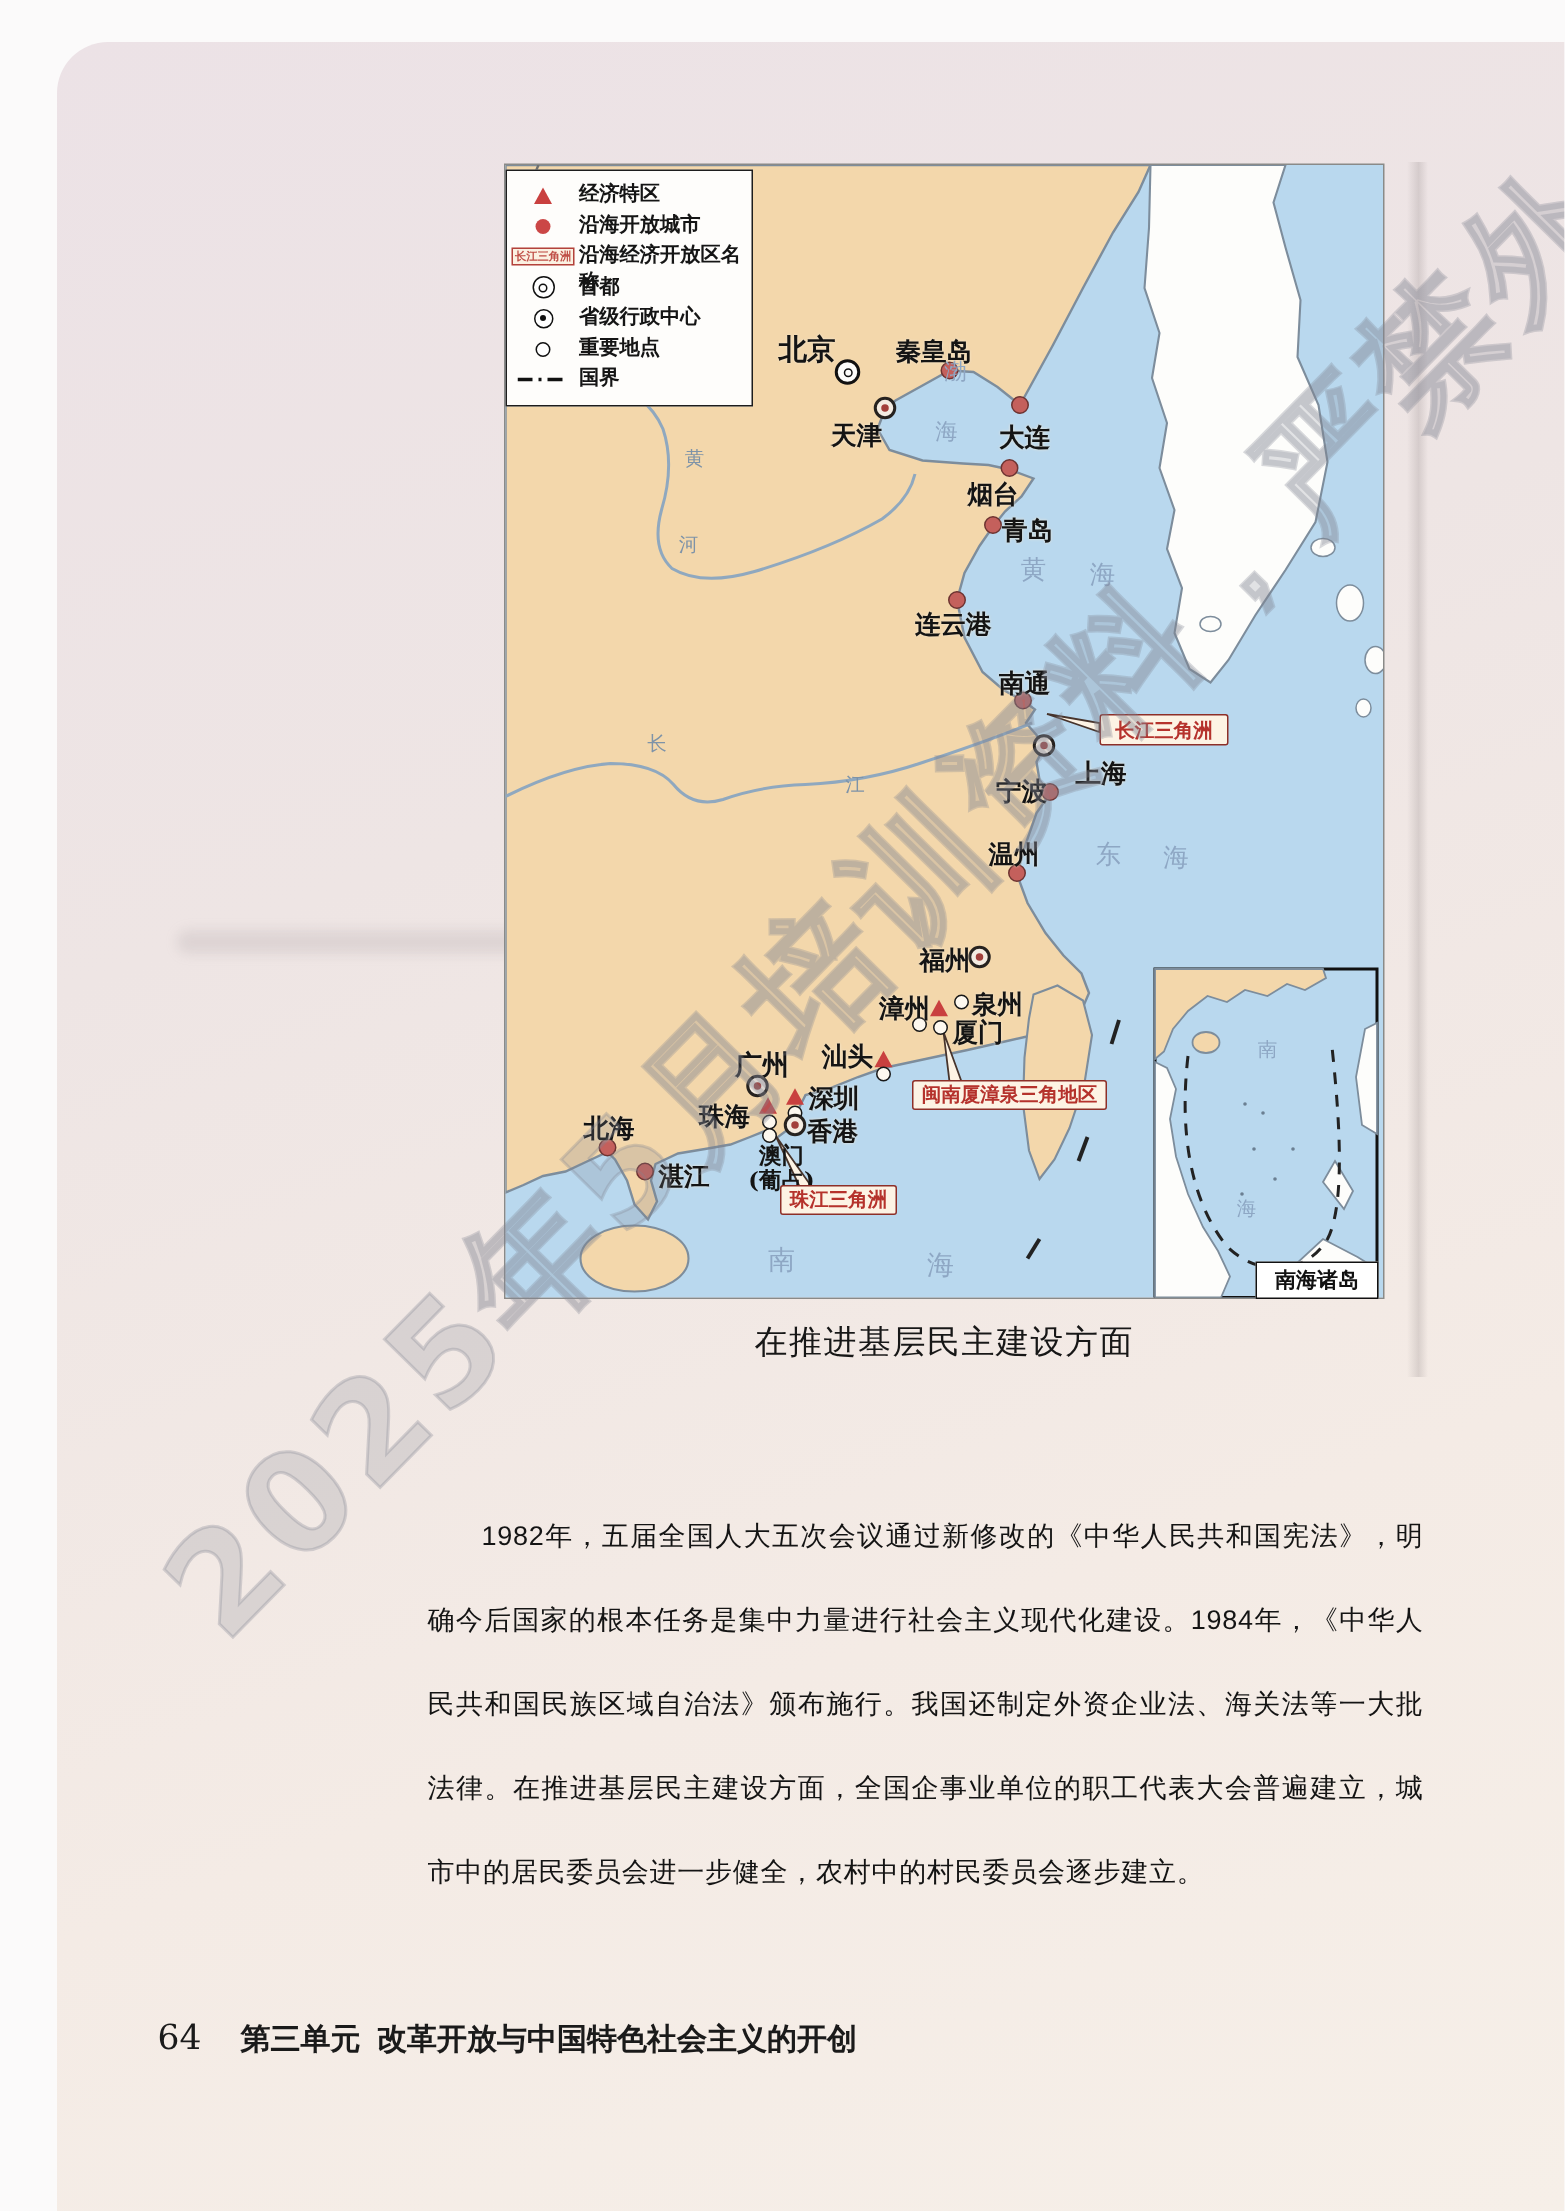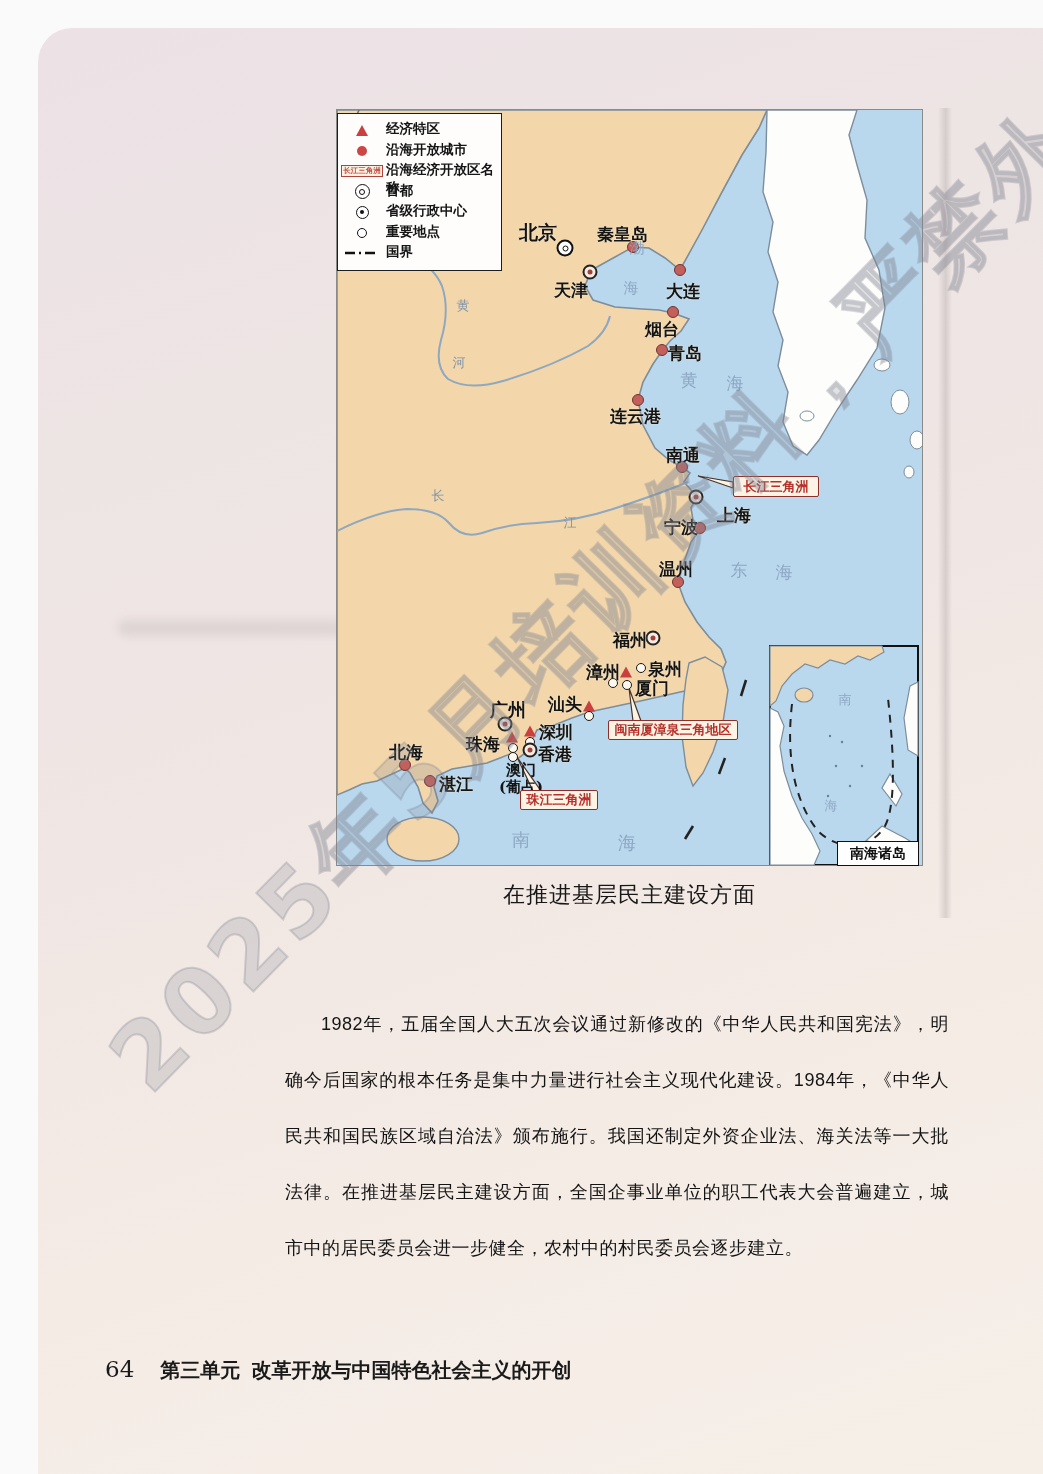--- a/index.html
+++ b/index.html
@@ -74,21 +74,21 @@
   .rm-num{flex:none;width:28px;}
   
   .caption{position:absolute;left:299px;top:852px;width:585px;text-align:center;
        font-size:22px;color:#171717;font-family:"DejaVu Serif",serif;letter-spacing:1px;z-index:8;}
   .heading{position:absolute;left:247px;top:920px;font-size:28px;font-weight:bold;color:#111;
        letter-spacing:1.5px;z-index:8;}
   .bodytext{position:absolute;left:247px;top:968px;width:664px;font-family:Liberation Sans, sans-serif;
        font-size:18px;line-height:56px;color:#141414;text-align:justify;text-indent:2em;
        letter-spacing:.5px;z-index:8;}
   .footer{position:absolute;left:67px;top:1318px;display:flex;align-items:baseline;gap:26px;z-index:8;}
-  .pg-num{font-size:23px;color:#1a1a1a;font-family:"DejaVu Serif",serif;margin-top:10px;}
+  .pg-num{font-size:23px;color:#1a1a1a;font-family:"DejaVu Serif",serif;}
   .ft-unit{font-size:20px;font-weight:bold;color:#1a1a1a;}
   .ft-title{font-size:20px;font-weight:bold;color:#1a1a1a;margin-left:6px;}
   .smudge{position:absolute;left:80px;top:592px;width:250px;height:16px;
        background:rgba(150,140,142,.18);filter:blur(4px);border-radius:8px;}
 </style>
 </head>
 <body>
 
 <div class="canvas">
   <div class="page">

